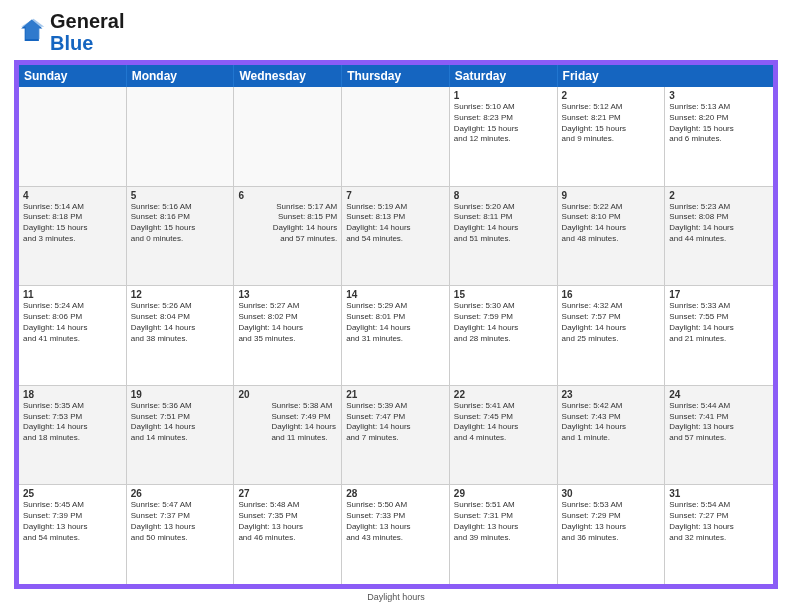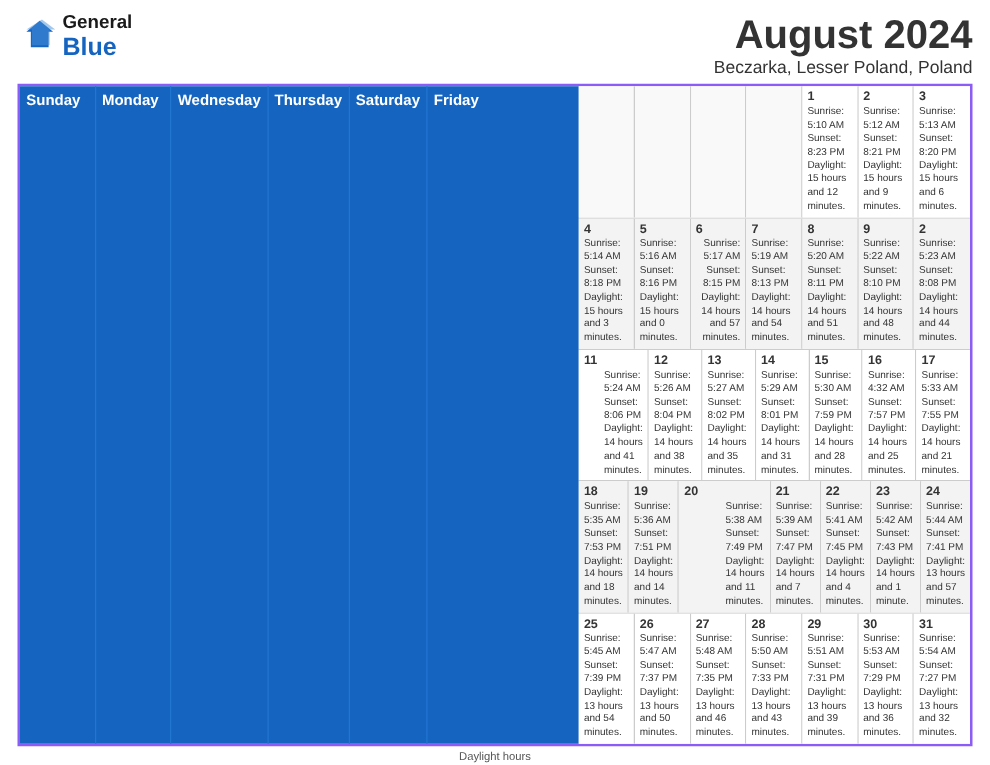--- a/index.html
+++ b/index.html
@@ -42,21 +42,22 @@
       line-height: 1.1;
     }
     .subtitle {
       font-size: 14px;
       color: #333;
       font-weight: normal;
     }
     .calendar {
       flex: 1;
       display: flex;
-      border: 2px solid #8b5cf6;
+      flex-direction: column;
+      border: 5px solid #8b5cf6;
     }
     .cal-header-row {
       display: grid;
       grid-template-columns: repeat(7, 1fr);
       background: #1565c0;
     }
     .cal-header-cell {
       color: #fff;
       font-size: 12px;
       font-weight: bold;
@@ -112,31 +113,27 @@
 
 <div class="page">
   <div class="header">
     <div class="logo">
       <svg class="logo-icon" viewBox="0 0 36 36">
         <polygon points="20,4 32,14 28,14 28,28 12,28 12,14 8,14" fill="#1565c0"></polygon>
         <polygon points="24,2 36,13 30,13 30,30 10,30 10,13 4,13" fill="none" stroke="#1565c0" stroke-width="0"></polygon>
         <polygon points="22,3 34,12 29,12 29,26 13,26 13,12 8,12" fill="#4a90d9" opacity="0.5"></polygon>
       </svg>
       <div>
-        <div style="font-size:15px;font-weight:bold;color:#1a1a1a;line-height:1.1">
+        <div style="font-size:20px;font-weight:bold;color:#1a1a1a;line-height:1.1">
           <span style="color:#1a1a1a">General</span>
         </div>
         <div style="font-size:20px;font-weight:bold;color:#1565c0;line-height:1.1">
           <span>Blue</span>
         </div>
       </div>
-    </div>
-    <div class="title-block">
-      <div class="month-title">August 2024</div>
-      <div class="subtitle">Beczarka, Lesser Poland, Poland</div>
     </div>
   </div>
 
   <div class="calendar">
     <div class="cal-header-row">
     <div class="cal-header-cell">Sunday</div>
         <div class="cal-header-cell">Monday</div>
         <div class="cal-header-cell">Wednesday</div>
         <div class="cal-header-cell">Thursday</div>
         <div class="cal-header-cell">Saturday</div>
@@ -217,21 +214,21 @@
             <span class="day-num">2</span>
             <div class="day-info" style="white-space: pre-line;">Sunrise: 5:23 AM
 Sunset: 8:08 PM
 Daylight: 14 hours
 and 44 minutes.</div>
           </div>
         </div>
         <div class="cal-row">
           <div class="cal-cell">
             <span class="day-num">11</span>
-            <div class="day-info" style="white-space: pre-line; margin-left: 16px;">Sunrise: 5:24 AM
+            <div class="day-info" style="white-space: pre-line;">Sunrise: 5:24 AM
 Sunset: 8:06 PM
 Daylight: 14 hours
 and 41 minutes.</div>
           </div>
           <div class="cal-cell">
             <span class="day-num">12</span>
             <div class="day-info" style="white-space: pre-line;">Sunrise: 5:26 AM
 Sunset: 8:04 PM
 Daylight: 14 hours
 and 38 minutes.</div>

